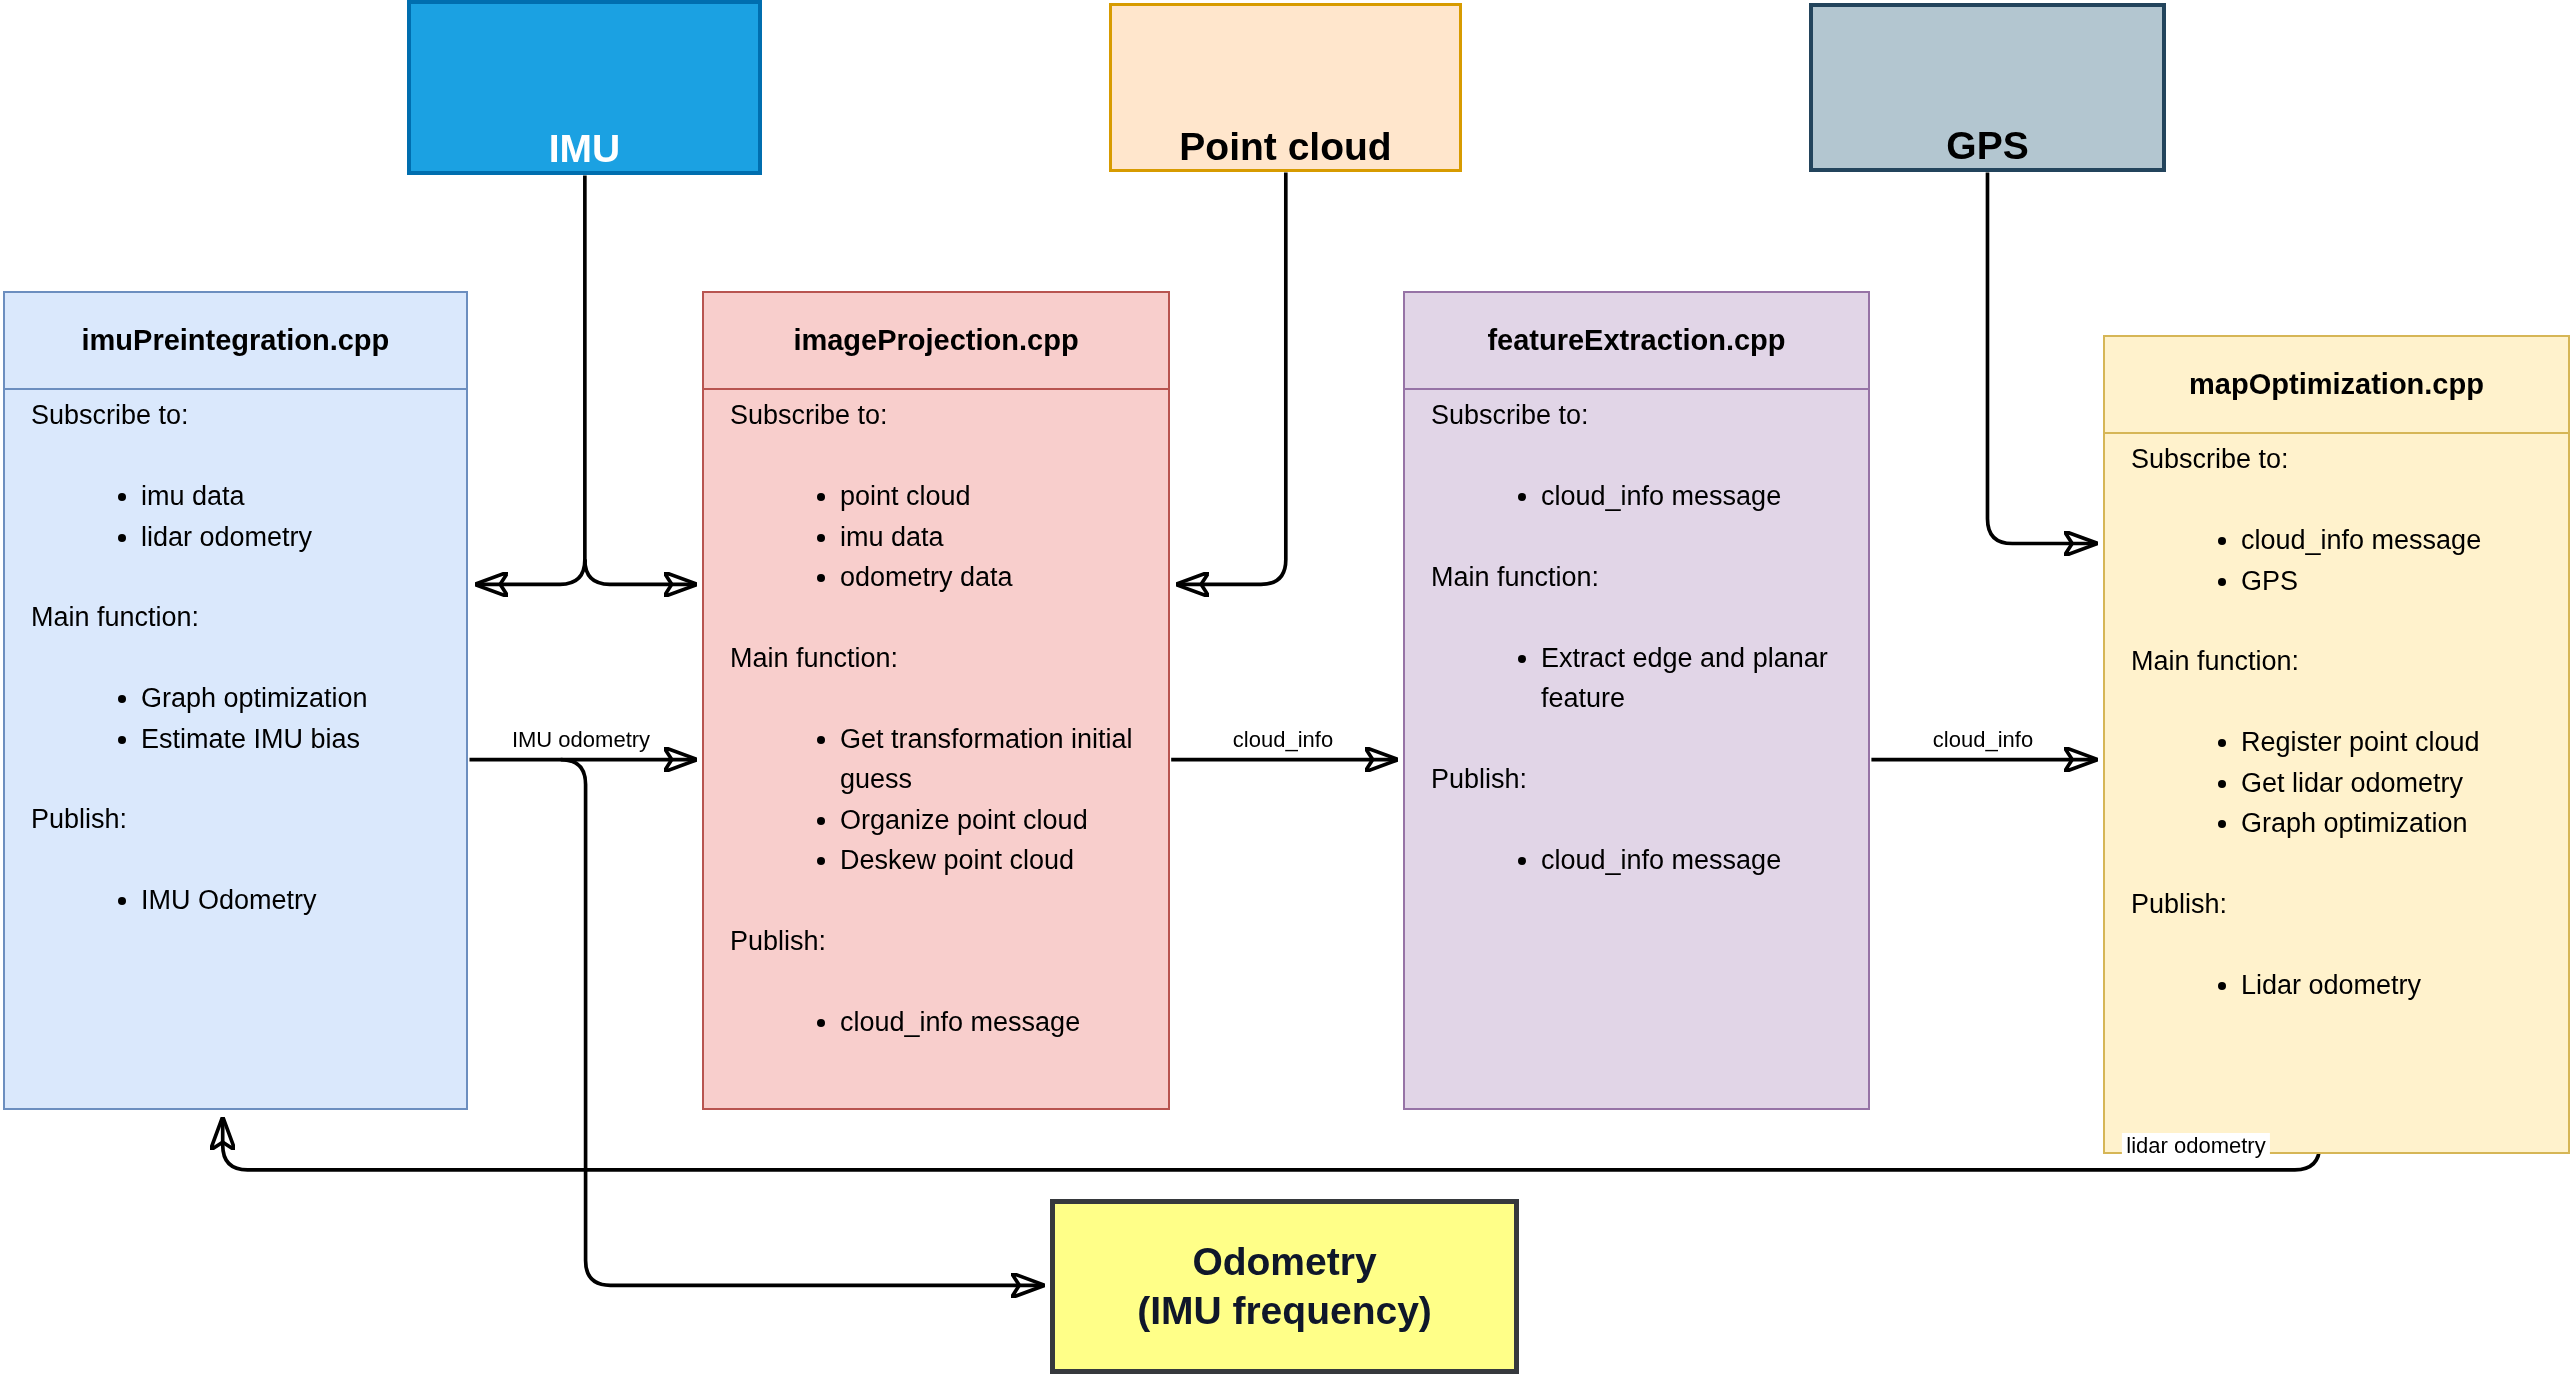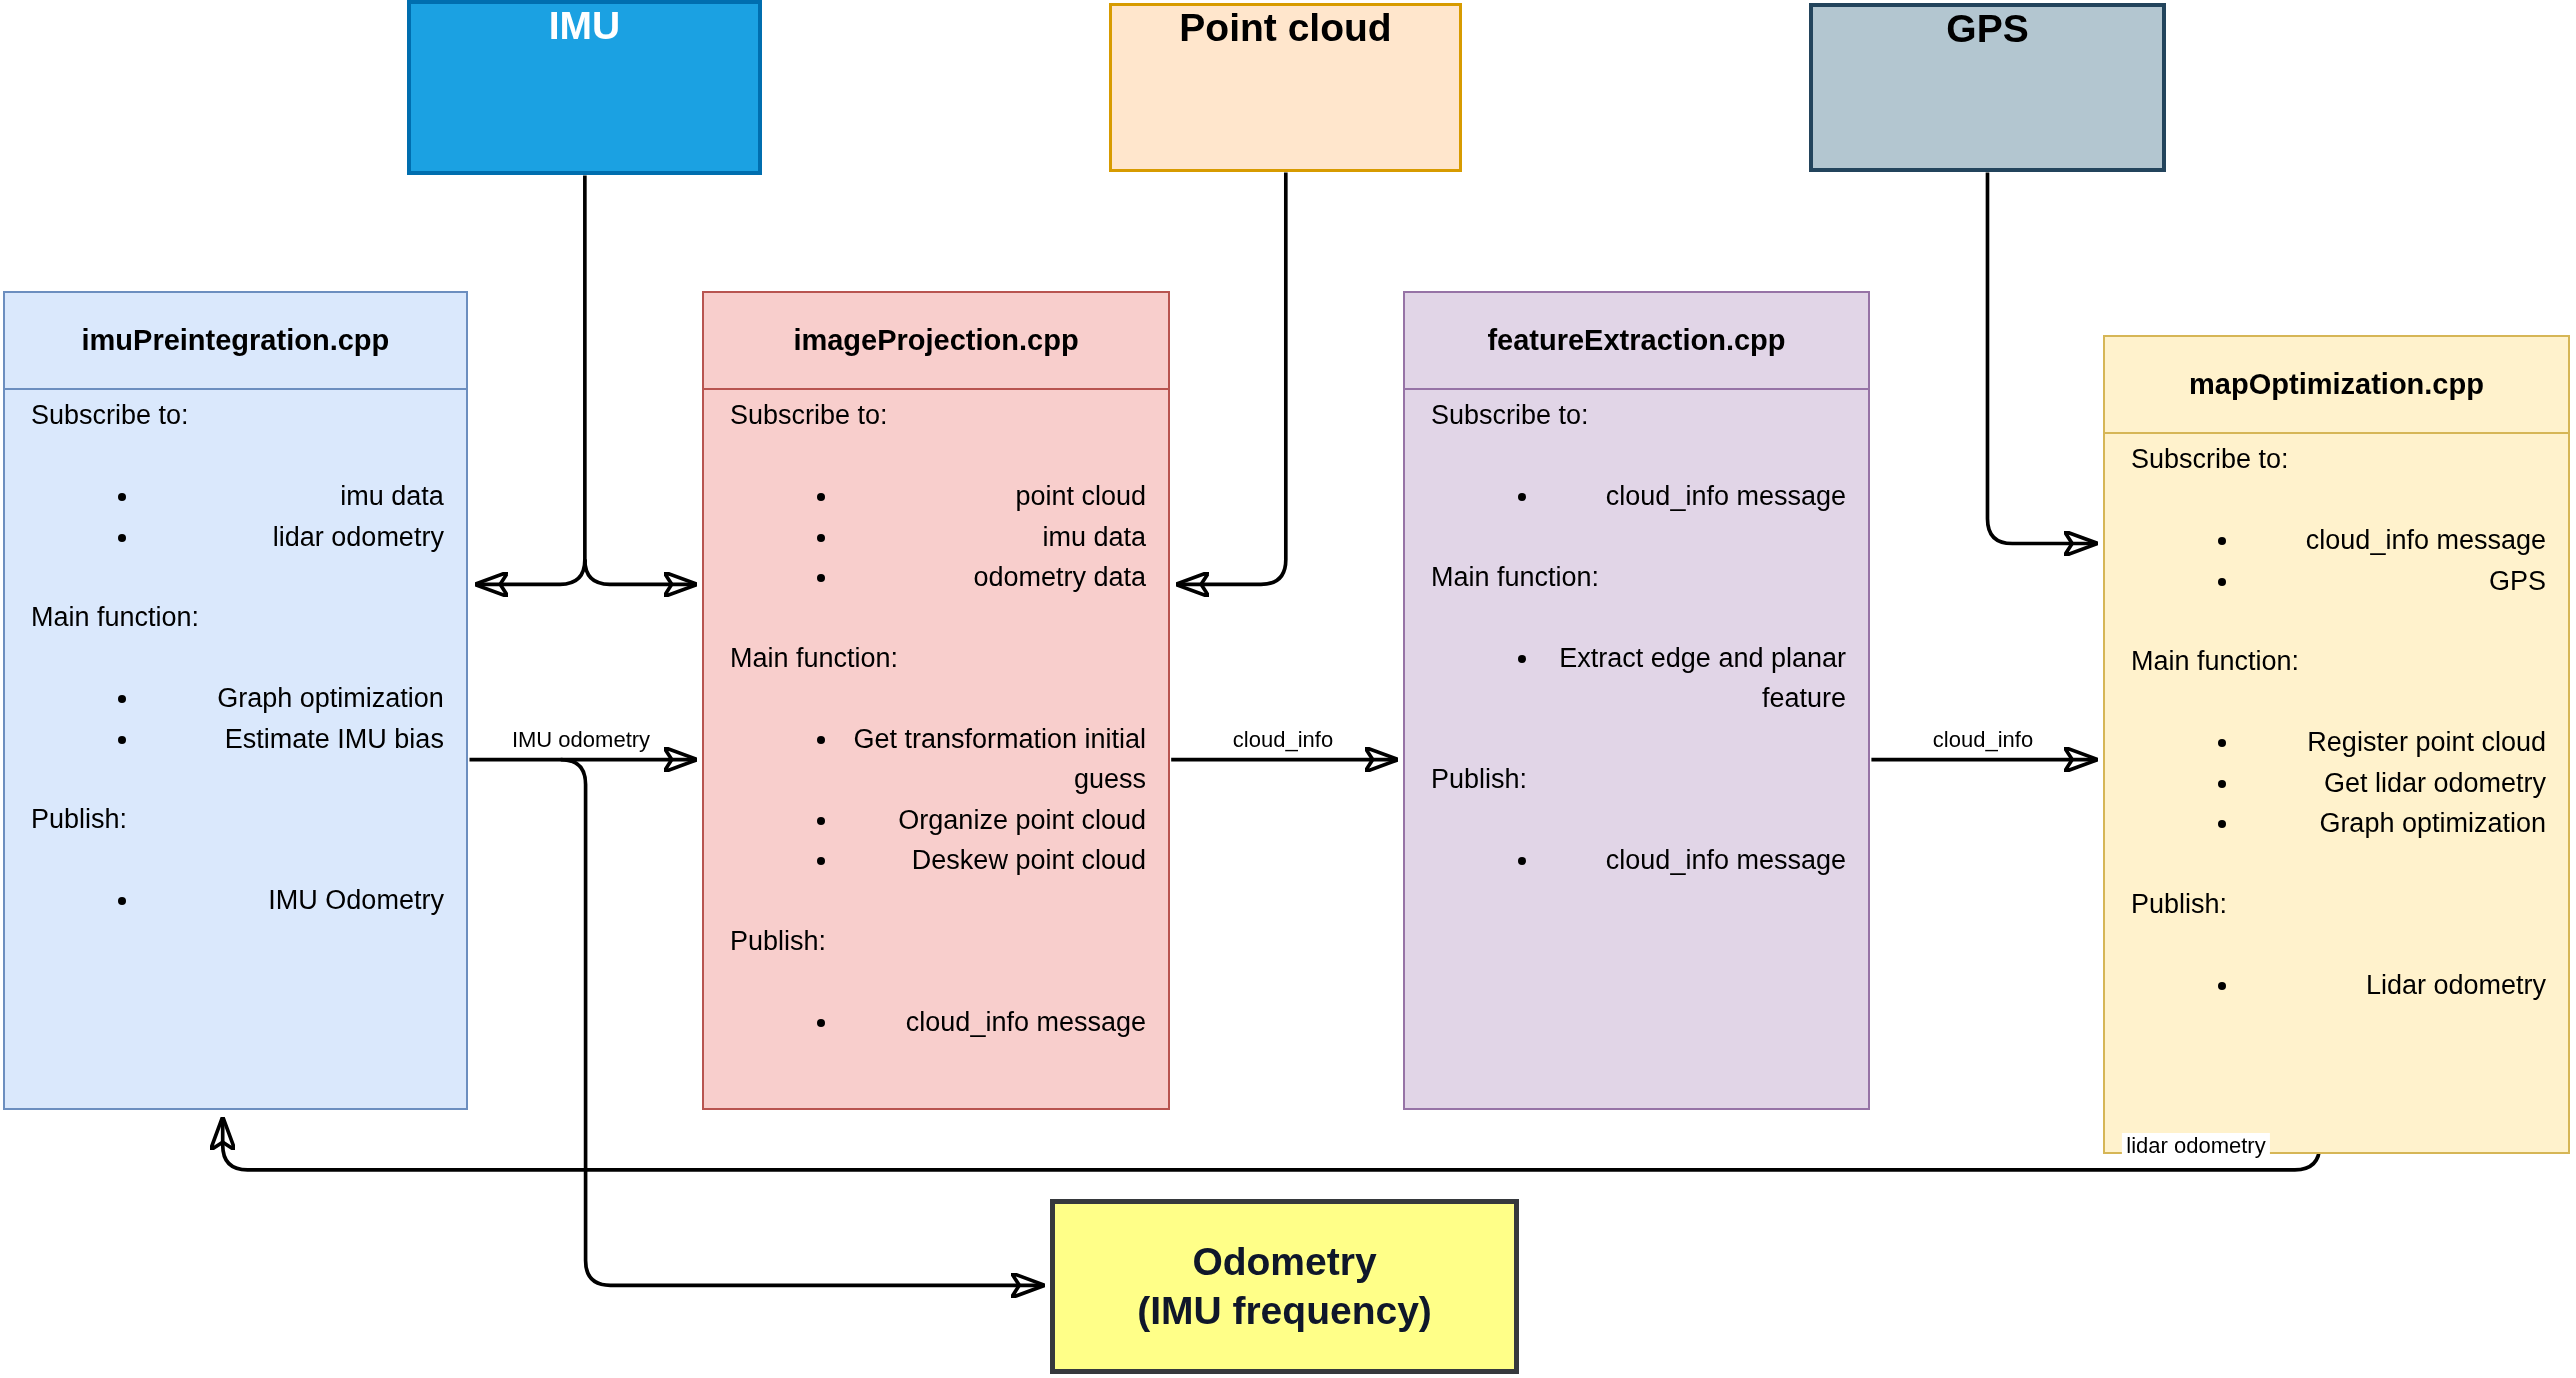--- a/index.html
+++ b/index.html
@@ -2,21 +2,21 @@
 <html style="font-size:11.7px"><head>
 <meta charset="utf-8">
 <style>
   html,body{margin:0;padding:0;background:#ffffff;}
   #canvas{
     position:relative;width:2576px;height:1379px;background:#ffffff;overflow:hidden;
     font-family:"Liberation Sans",sans-serif;color:#000000;
   }
   
   .src{
-    position:absolute;display:flex;align-items:flex-start;justify-content:center;
+    position:absolute;display:flex;align-items:flex-end;justify-content:center;
     font-size:39px;font-weight:bold;box-sizing:border-box;
   }
   .src-imu{left:407px;top:0;width:355px;height:175px;background:#1BA1E2;border:4.4px solid #006EAF;color:#ffffff;}
   .src-pc{left:1109px;top:2.9px;width:353px;height:169px;background:#FFE6CC;border:3.7px solid #D79B00;color:#000;}
   .src-gps{left:1809px;top:2.9px;width:357px;height:169px;background:#B3C6D0;border:4.4px solid #23445C;color:#000;}
   
   .module{position:absolute;top:291px;height:819px;box-sizing:border-box;border:2.2px solid;}
   .m-blue  {left:2.9px;   width:465px;background:#DAE8FC;border-color:#6C8EBF;}
   .m-red   {left:702px; width:468px;background:#F8CECC;border-color:#B85450;}
   .m-purple{left:1403px;width:467px;background:#E1D5E7;border-color:#9673A6;}
@@ -25,21 +25,21 @@
     height:97px;display:flex;align-items:center;justify-content:center;
     font-size:29px;font-weight:bold;border-bottom:2.2px solid;box-sizing:border-box;
   }
   .m-blue   .module-header{border-color:#6C8EBF;}
   .m-red    .module-header{border-color:#B85450;}
   .m-purple .module-header{border-color:#9673A6;}
   .m-yellow .module-header{border-color:#D6B656;}
   .module-body{padding:6px 22px 0 26px;font-size:27px;line-height:1.45;}
   .module-body p{margin:0 0 41px 0;}
   .module-body ul{margin:0 0 41px 0;padding-left:110px;}
-  .module-body li{line-height:1.5;text-align:right;}
+  .module-body li{line-height:1.5;}
   
   .sink{
     position:absolute;left:1050px;top:1199px;width:469px;height:175px;
     background:#FFFF88;border:5.1px solid #36393D;box-sizing:border-box;
     display:flex;flex-direction:column;align-items:center;justify-content:center;
     font-size:39px;font-weight:bold;line-height:1.25;text-align:center;color:#0f172a;
   }
   
   #edges{position:absolute;left:0;top:0;pointer-events:none;}
   #edges path{fill:none;stroke:#000000;stroke-width:5;}

